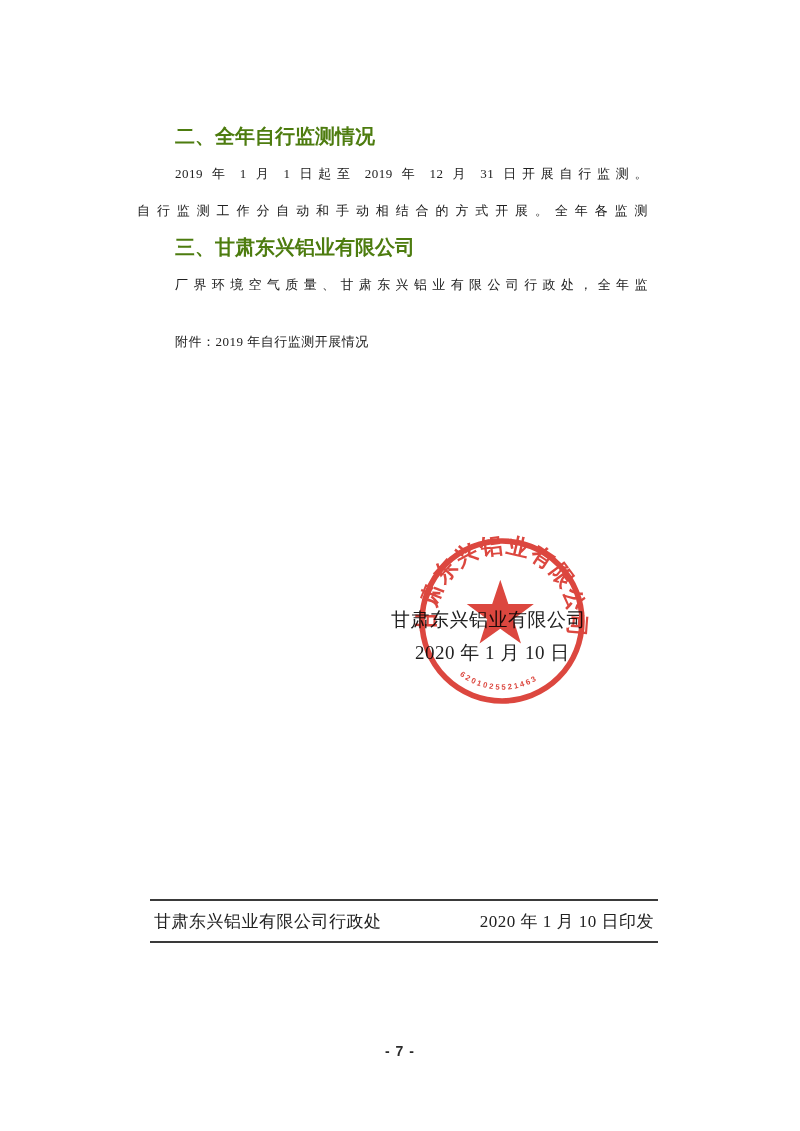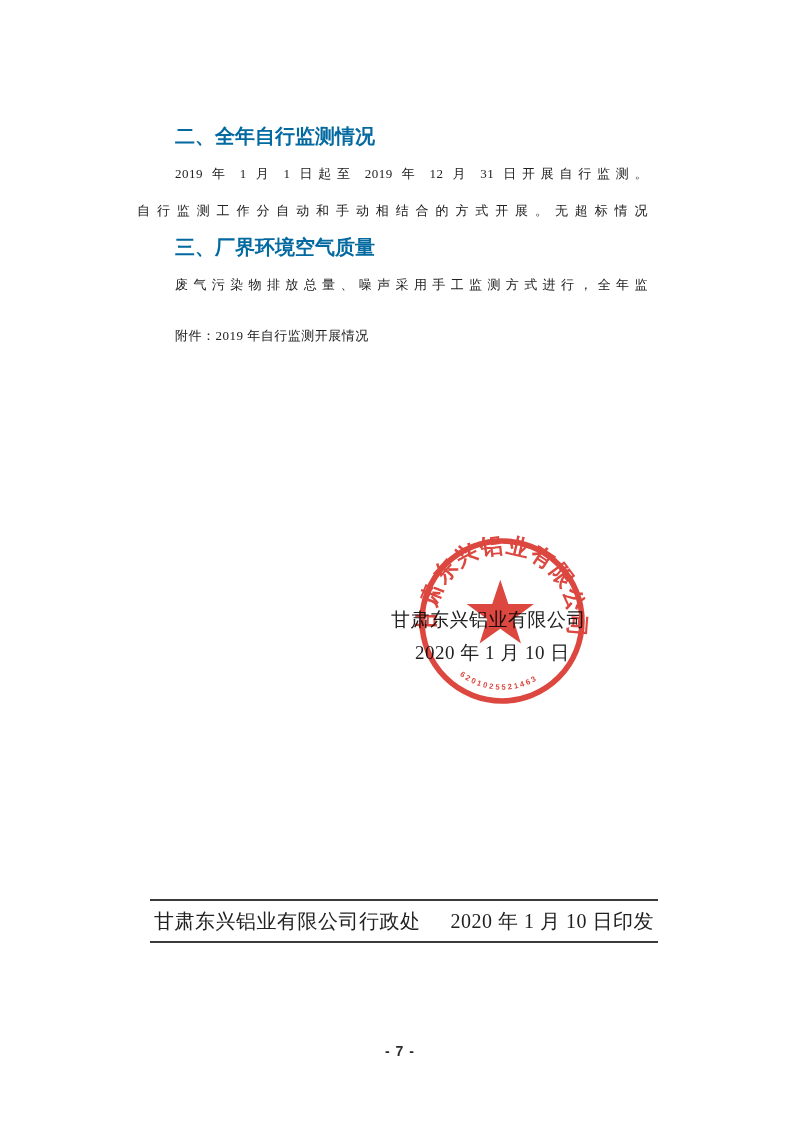--- a/index.html
+++ b/index.html
@@ -7,53 +7,53 @@
     width:800px;height:1131px;position:relative;background:#ffffff;
     font-family:"Liberation Serif","DejaVu Serif",serif;
     color:#212121;overflow:hidden;
   }
   .content{position:absolute;left:137px;top:118px;width:511px;}
   .line{height:37px;line-height:37px;font-size:13px;white-space:nowrap;letter-spacing:0.5px;}
   .line.fill{text-align:justify;text-align-last:justify;}
   .line.indent{text-indent:38px;}
   .heading{
     height:37px;line-height:37px;font-size:20px;font-weight:700;text-indent:38px;
-    font-family:"Liberation Sans","DejaVu Sans",sans-serif;color:#0369a1;white-space:nowrap;
+    font-family:"Liberation Sans","DejaVu Sans",sans-serif;color:#4d7c0f;white-space:nowrap;
   }
-  .attachment{margin-top:14px;}
+  .attachment{margin-top:20px;}
   .sig-area{position:absolute;left:0;top:537px;width:800px;height:370px;}
   .sig-company{position:absolute;left:391px;top:70px;font-size:19px;letter-spacing:0.5px;white-space:nowrap;}
   .sig-date{position:absolute;left:415px;top:103px;font-size:19px;letter-spacing:0.5px;white-space:nowrap;}
   .seal{position:absolute;left:413px;top:-2px;width:178px;height:172px;
         mix-blend-mode:multiply;opacity:0.92;}
   .footer{
     position:absolute;left:150px;top:899px;width:500px;height:40px;
     border-top:2px solid #3a3a3a;border-bottom:2px solid #3a3a3a;
     display:flex;justify-content:space-between;align-items:center;
     padding:0 4px;box-sizing:content-box;
   }
-  .footer span{font-size:20px;letter-spacing:0.5px;white-space:nowrap;}
+  .footer span{font-size:17px;letter-spacing:0.5px;white-space:nowrap;}
   .page-num{
     position:absolute;left:0;top:1043px;width:100%;text-align:center;
     font-size:14px;font-weight:700;color:#2b2b2b;
     font-family:"Liberation Sans","DejaVu Sans",sans-serif;letter-spacing:1px;
   }
 </style>
 </head>
 <body>
 
 <div class="content">
 
   <div class="heading">二、全年自行监测情况</div>
   <div class="line indent fill">2019 年 1 月 1 日起至 2019 年 12 月 31 日开展自行监测。</div>
-  <div class="line fill">自行监测工作分自动和手动相结合的方式开展。无超标情况</div>
+  <div class="line fill">自行监测工作分自动和手动相结合的方式开展。全年各监测</div>
 
-  <div class="heading">三、厂界环境空气质量</div>
+  <div class="heading">三、甘肃东兴铝业有限公司</div>
 
-  <div class="line indent fill">废气污染物排放总量、噪声采用手工监测方式进行，全年监</div>
+  <div class="line indent fill">厂界环境空气质量、甘肃东兴铝业有限公司行政处，全年监</div>
 
   <div class="line indent attachment">附件：2019 年自行监测开展情况</div>
 </div>
 
 <div class="sig-area">
   <div class="sig-company">甘肃东兴铝业有限公司</div>
   <div class="sig-date">2020 年 1 月 10 日</div>
 
   <svg class="seal" viewBox="0 0 200 200" xmlns="http://www.w3.org/2000/svg">
     <circle cx="100" cy="100" r="93" fill="none" stroke-width="6.5" stroke="#d9372e"></circle>

